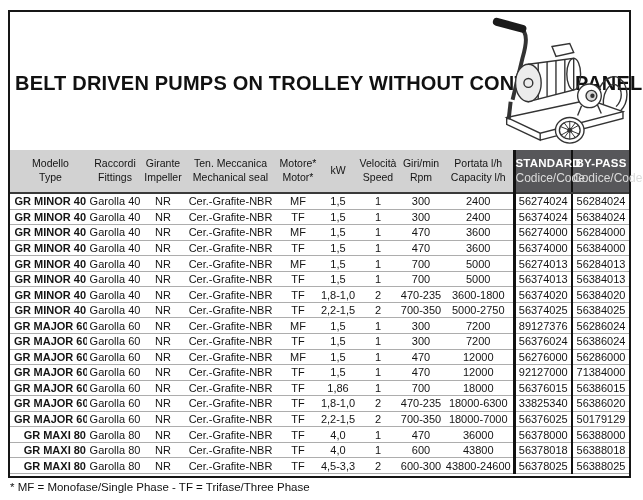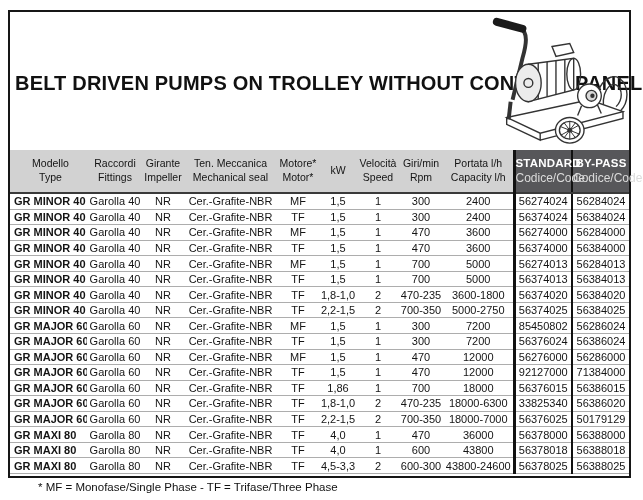--- a/index.html
+++ b/index.html
@@ -32,26 +32,26 @@
     background:var(--header-dark, #57575a); color:#fff;
   }
   thead th.dark .hd { font-weight:bold; font-size:11.5px; letter-spacing:0.2px; }
   thead th.dark .hs { color:#dcdcdc; font-size:12px; }
 
   tbody td {
     font-size:11px; text-align:center; padding:0 1px;
     border-bottom:1px solid var(--row-line, #adadad);
     white-space:nowrap; overflow:hidden;
   }
-  tbody td.col-model { text-align:left; padding-left:4px; font-weight:bold; }
+  tbody td.col-model { text-align:right; padding-left:4px; font-weight:bold; }
   .col-standard { border-left:3px solid #111 !important; }
   .col-bypass  { border-left:2px solid #111 !important;margin-top:42px; }
 
   .footnote {
-    position:absolute; left:10px; top:481px; font-size:11.5px; color:#111;margin-left:28px;
+    position:absolute; left:10px; top:481px; font-size:11.5px; color:#111;
   }
   svg .ln { stroke:#333; stroke-width:1.4; fill:none; }
   svg .fw { stroke:#333; stroke-width:1.4; fill:#fff; }
 </style>
 </head>
 <body>
 
 <div class="frame">
 
   <div class="title">BELT DRIVEN PUMPS ON TROLLEY WITHOUT CONTROL PANEL</div>
@@ -224,21 +224,21 @@
         <tr>
           <td class="col-model">GR MAJOR 60</td>
           <td class="col-fittings">Garolla 60</td>
           <td class="col-impeller">NR</td>
           <td class="col-seal">Cer.-Grafite-NBR</td>
           <td class="col-motor">MF</td>
           <td class="col-kw">1,5</td>
           <td class="col-speed">1</td>
           <td class="col-rpm">300</td>
           <td class="col-capacity">7200</td>
-          <td class="col-standard">85450802</td>
+          <td class="col-standard">89127376</td>
           <td class="col-bypass">56286024</td>
         </tr>
         <tr>
           <td class="col-model">GR MAJOR 60</td>
           <td class="col-fittings">Garolla 60</td>
           <td class="col-impeller">NR</td>
           <td class="col-seal">Cer.-Grafite-NBR</td>
           <td class="col-motor">TF</td>
           <td class="col-kw">1,5</td>
           <td class="col-speed">1</td>

